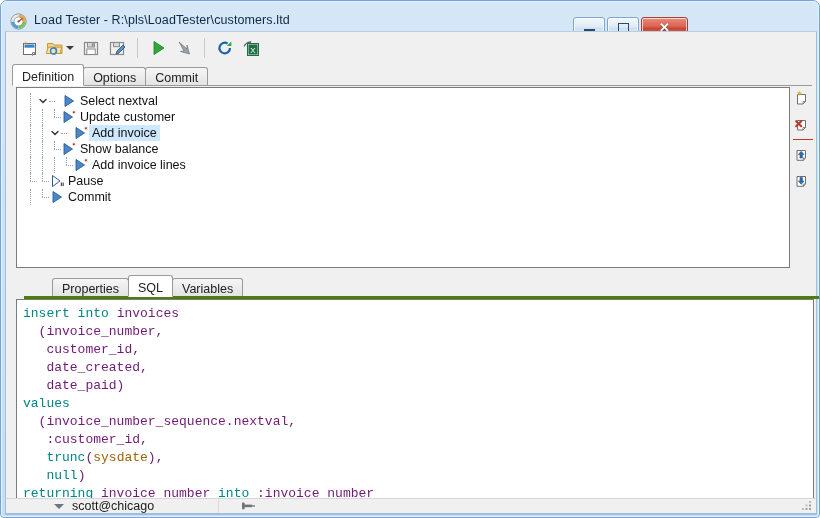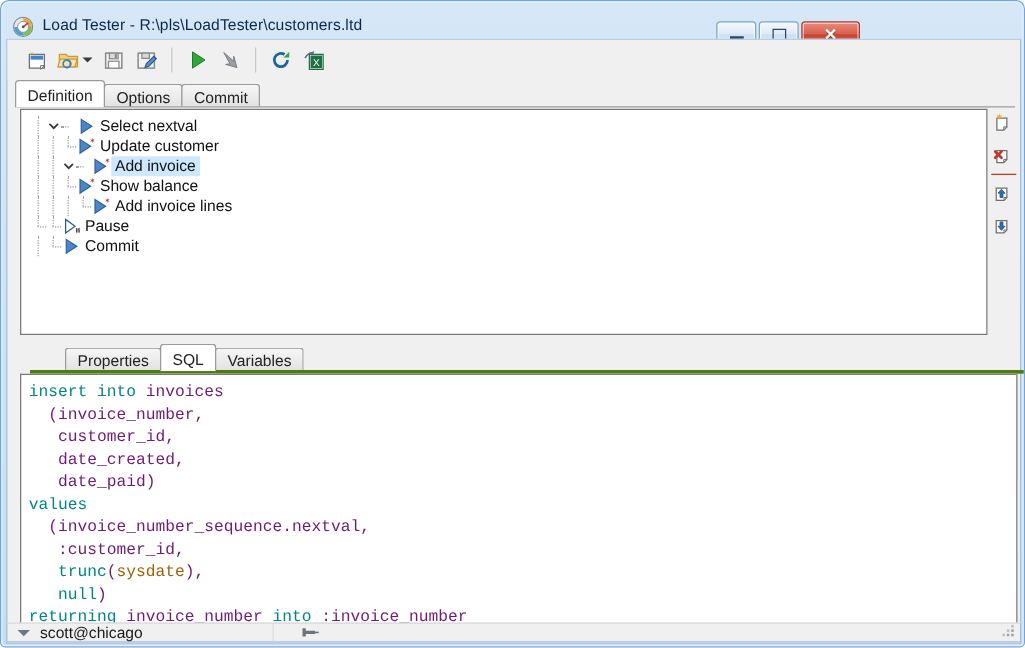--- a/index.html
+++ b/index.html
@@ -238,21 +238,21 @@
 
   
   .statusbar {
     position: absolute;
     left: 4px; bottom: 3px;
     width: 812px; height: 16px;
     background: #f0f0f0;
     border: 1px solid #9fc0dd;
     border-top: 1px solid #d7d7d7;
     box-sizing: border-box;
-    display: flex; align-items: center;
+    display: flex; align-items: center; padding-left: 40px;
   }
   .sb-caret {
     width: 0; height: 0;
     border-left: 5px solid transparent;
     border-right: 5px solid transparent;
     border-top: 5px solid #6b7785;
     margin-left: 8px; margin-right: 8px;
   }
   .sb-conn { font-size: 12.5px; color: #1a1a1a; }
   .sb-field1 { position: absolute; left: 0; top: 0; bottom: 0; width: 212px;

